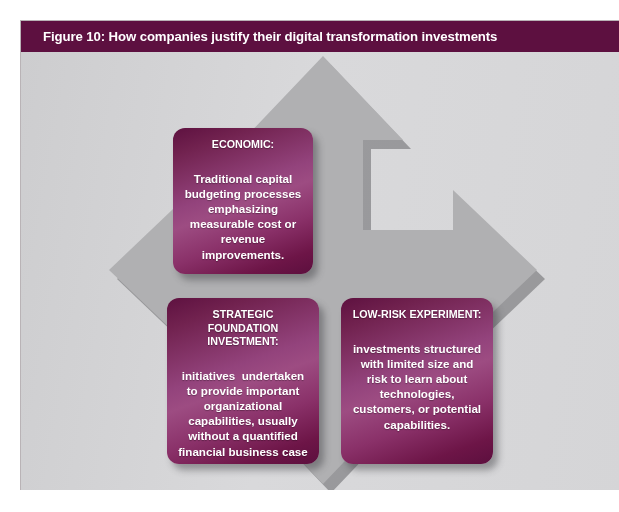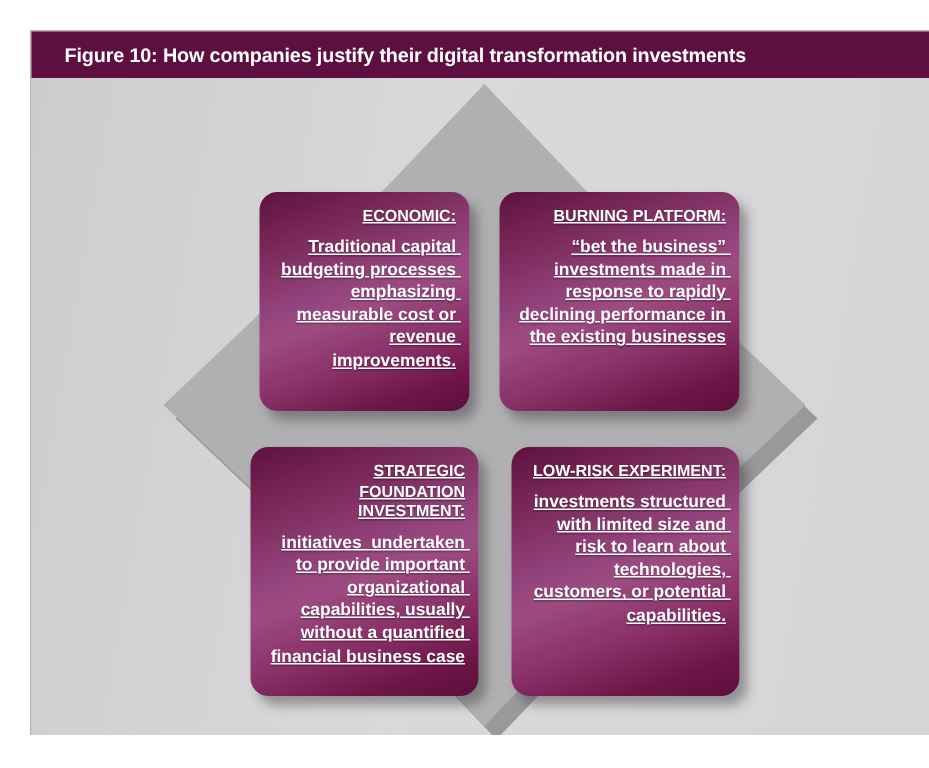--- a/index.html
+++ b/index.html
@@ -70,44 +70,43 @@
     display: block;
   }
 
   
   .quad-box {
     position: absolute;
     border-radius: 12px;
     box-sizing: border-box;
     color: #ffffff;
     padding: 10px 9px 0 9px;
-    text-align: right;
+    text-align: center;
     box-shadow: 5px 6px 7px rgba(60,60,64,0.45);
     background: linear-gradient(160deg,
                 #5e1140 0%,
                 #71224f 14%,
                 #93437c 42%,
                 #9d4c82 52%,
                 #8a3169 70%,
                 #6d1547 88%,
                 #5c0f3e 100%);
     overflow: hidden;
-    text-decoration: underline;
   }
   .quad-box-title {
     font-size: 10.7px;
     font-weight: bold;
     line-height: 13.5px;
     text-shadow: 0 1px 1px rgba(0,0,0,0.35);
   }
   .quad-box-body {
     font-size: 11.6px;
     font-weight: bold;
     line-height: 15.2px;
-    margin-top: 5px;
+    margin-top: 19px;
     text-shadow: 0 1px 1px rgba(0,0,0,0.3);
     white-space: pre-wrap;
   }
 
   #box-economic           { left: 152px; top: 76px;  width: 140px; height: 146px; }
   #box-burning-platform   { left: 312px; top: 76px;  width: 160px; height: 146px; }
   #box-strategic-foundation { left: 146px; top: 246px; width: 152px; height: 166px; }
   #box-low-risk-experiment  { left: 320px; top: 246px; width: 152px; height: 166px; }
 </style>
 </head>
@@ -178,24 +177,20 @@
                  L 222 88
                  Z" fill="#b0b0b2"></path>
       </svg>
     </div>
 
     <div class="quad-box" id="box-economic">
       <div class="quad-box-title">ECONOMIC:</div>
       <div class="quad-box-body">Traditional capital budgeting processes emphasizing measurable cost or revenue improvements.</div>
     </div>
 
-    <div class="quad-box" id="box-burning-platform">
-      <div class="quad-box-title">BURNING PLATFORM:</div>
-      <div class="quad-box-body">“bet the business” investments made in response to rapidly declining performance in the existing businesses</div>
-    </div>
 
     <div class="quad-box" id="box-low-risk-experiment">
       <div class="quad-box-title">LOW-RISK EXPERIMENT:</div>
       <div class="quad-box-body">investments structured with limited size and risk to learn about technologies, customers, or potential capabilities.</div>
     </div>
 
     <div class="quad-box" id="box-strategic-foundation">
       <div class="quad-box-title">STRATEGIC FOUNDATION INVESTMENT:</div>
       <div class="quad-box-body">initiatives  undertaken to provide important organizational capabilities, usually without a quantified financial business case</div>
     </div>

